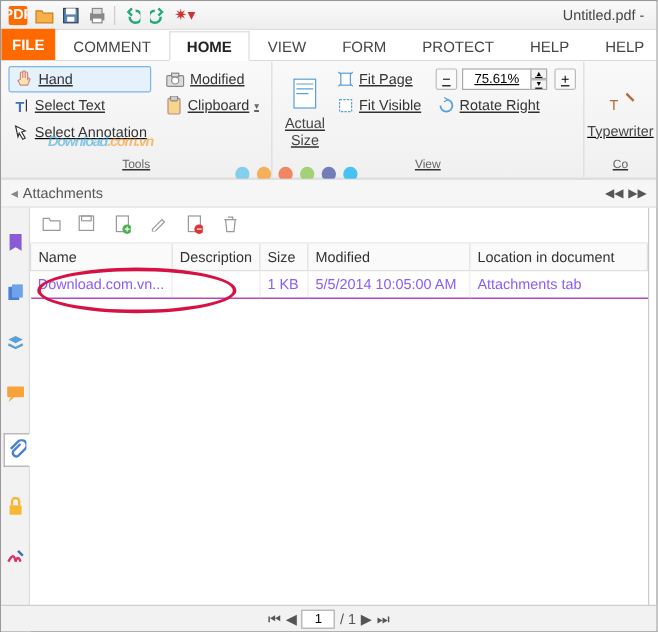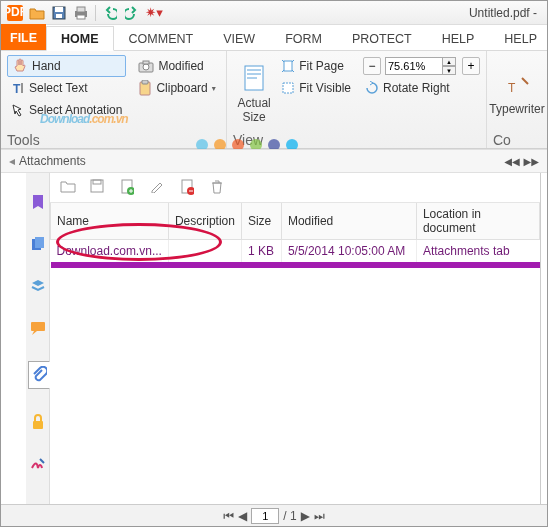--- a/index.html
+++ b/index.html
@@ -11,56 +11,56 @@
   .qat .sep { width: 1px; height: 16px; background: #ccc; margin: 0 2px; }
   .title-area { margin-left: auto; padding-right: 6px; color: #444; font-size: 12px; }
 
   
   .tabstrip { height: 26px; background: #fff; display: flex; align-items: flex-end; border-bottom: 1px solid #dadada; }
   .tab { padding: 5px 14px 4px; font-size: 12.5px; color: #444; cursor: pointer; border: 1px solid transparent; border-bottom: none; }
   .tab.file { background: #ff6a00; color: #fff; font-weight: bold; padding: 6px 8px 5px; }
   .tab.active { background: #fff; border-color: #dadada; border-bottom: 1px solid #fff; margin-bottom: -1px; font-weight: 600; color: #222; }
 
   
-  .ribbon { height: 98px; background: linear-gradient(to bottom,#f9f9f9,#f0f0f0); border-bottom: 1px solid #d0d0d0; display: flex; position: relative; overflow: hidden; }
+  .ribbon { height: 98px; background: linear-gradient(to bottom,#f9f9f9,#f0f0f0); border-bottom: 1px solid #d0d0d0; display: flex; position: relative; overflow: hidden; text-decoration: underline; }
   .group { border-right: 1px solid #ddd; display: flex; flex-direction: column; padding: 4px 6px 2px; }
   .grp-body { flex: 1; display: flex; gap: 2px; }
-  .grp-label { font-size: 14px; color: #666; text-align: left; height: 14px; }
+  .grp-label { font-size: 10px; color: #666; text-align: center; height: 14px; }
   .rbtn { display: flex; align-items: center; gap: 4px; padding: 2px 4px; height: 22px; cursor: pointer; border-radius: 2px; white-space: nowrap; color: #333; }
   .vcol { display: flex; flex-direction: column; }
   .bigbtn { display: flex; flex-direction: column; align-items: center; justify-content: center; width: 48px; padding: 4px 2px; cursor: pointer; border-radius: 2px; color: #444; font-size: 11px; text-align: center; gap: 2px; }
   .zoom-combo { display: flex; align-items: center; height: 22px; }
-  .zoom-combo input { width: 58px; height: 18px; border: 1px solid #aaa; font-size: 11px; padding: 0 2px; }
+  .zoom-combo input { width: 58px; height: 18px; border: 1px solid #aaa; font-size: 11px; padding: 0 2px; text-align: center; }
   .spn { display: flex; flex-direction: column; margin-left: -1px; }
   .spn button { width: 14px; height: 9px; border: 1px solid #aaa; background: #f4f4f4; font-size: 6px; line-height: 6px; padding: 0; cursor: pointer; }
   .minus,.plus { width: 18px; height: 18px; border: 1px solid #bbb; background: #fafafa; font-size: 12px; line-height: 14px; cursor: pointer; margin-left: 2px; border-radius: 2px; }
 
   
   .watermark { position: absolute; left: 39px; top: 78px; font-size: 48px; font-weight: 900; font-style: italic; letter-spacing: -1px; pointer-events: none; white-space: nowrap; opacity: .6; }
   .watermark .a { color: #3fa9db; }
   .watermark .b { color: #f7941d; }
   .dots { display: flex; gap: 6px; position: absolute; left: 195px; top: 138px; }
   .dots span { width: 12px; height: 12px; border-radius: 50%; opacity: .7; }
 
   
   .att-header { margin-top: 0; height: 24px; display: flex; align-items: center; padding: 0 8px; background: #f6f6f6; border-top: 1px solid #e0e0e0; border-bottom: 1px solid #e0e0e0; color: #555; position: relative; }
   .att-header .nav { margin-left: auto; display: flex; gap: 4px; }
   .navchev { cursor: pointer; color: #555; font-size: 10px; }
 
-  .workspace { display: flex; height: 354px; padding-left: 25px; }
+  .workspace { display: flex; height: 354px; }
   .sidestrip { width: 24px; background: #f2f2f2; border-right: 1px solid #ddd; display: flex; flex-direction: column; align-items: center; padding-top: 20px; gap: 24px; }
   .sideicon { width: 18px; height: 18px; cursor: pointer; display: flex; align-items: center; justify-content: center; }
 
   .att-panel { flex: 1; display: flex; flex-direction: column; border-right: 1px solid #ccc; margin-right: 6px; }
   .att-toolbar { height: 30px; display: flex; align-items: center; gap: 12px; padding: 0 10px; border-bottom: 1px solid #e5e5e5; }
   .att-toolbar .tico { width: 18px; height: 18px; cursor: pointer; color: #888; }
   .att-table { flex: 1; overflow: auto; position: relative; }
   .att-table table { width: 100%; border-collapse: collapse; }
   .att-table th { text-align: left; font-weight: normal; font-size: 12px; color: #333; border: 1px solid #e0e0e0; border-top: none; padding: 4px 6px; background: #fafafa; }
-  .att-table td { font-size: 12px; color: #701a75; padding: 4px 6px; border-bottom: 6px solid #a21caf; }
+  .att-table td { font-size: 12px; color: #8b5cf6; padding: 4px 6px; border-bottom: 1px solid #a21caf; }
   .att-table th + th, .att-table td + td { border-left: 1px solid #eee; }
 
   
   .highlight-ellipse { position: absolute; width: 166px; height: 38px; border: 3px solid #d51243; border-radius: 50%; left: 6px; top: 20px; pointer-events: none; }
 
   
   .statusbar { position: absolute; bottom: 0; left: 0; right: 0; height: 22px; background: #f2f2f2; border-top: 1px solid #ccc; display: flex; align-items: center; justify-content: center; gap: 4px; color: #555; font-size: 11px; }
   .statusbar .pgin { width: 28px; height: 16px; border: 1px solid #aaa; text-align: center; font-size: 11px; }
 
   
@@ -107,22 +107,22 @@
         <path d="M4 3a5 5 0 105 5" fill="none" stroke="#2a7" stroke-width="2"></path>
         <path d="M7 1l3 3-3 3" fill="none" stroke="#2a7" stroke-width="2"></path>
       </svg>
   </div>
   <div class="ico" style="color:#c33;font-size:13px;">✷▾</div>
   <div class="title-area">Untitled.pdf -</div>
 </div>
 
 <div class="tabstrip">
   <div class="tab file">FILE</div>
+  <div class="tab">COMMENT</div>
   <div class="tab active">HOME</div>
-  <div class="tab">COMMENT</div>
   <div class="tab">VIEW</div>
   <div class="tab">FORM</div>
   <div class="tab">PROTECT</div>
   <div class="tab">HELP</div>
   <div class="tab">HELP</div>
 </div>
 
 <div class="ribbon">
   <div class="group" style="width:228px">
     <div class="grp-body">

